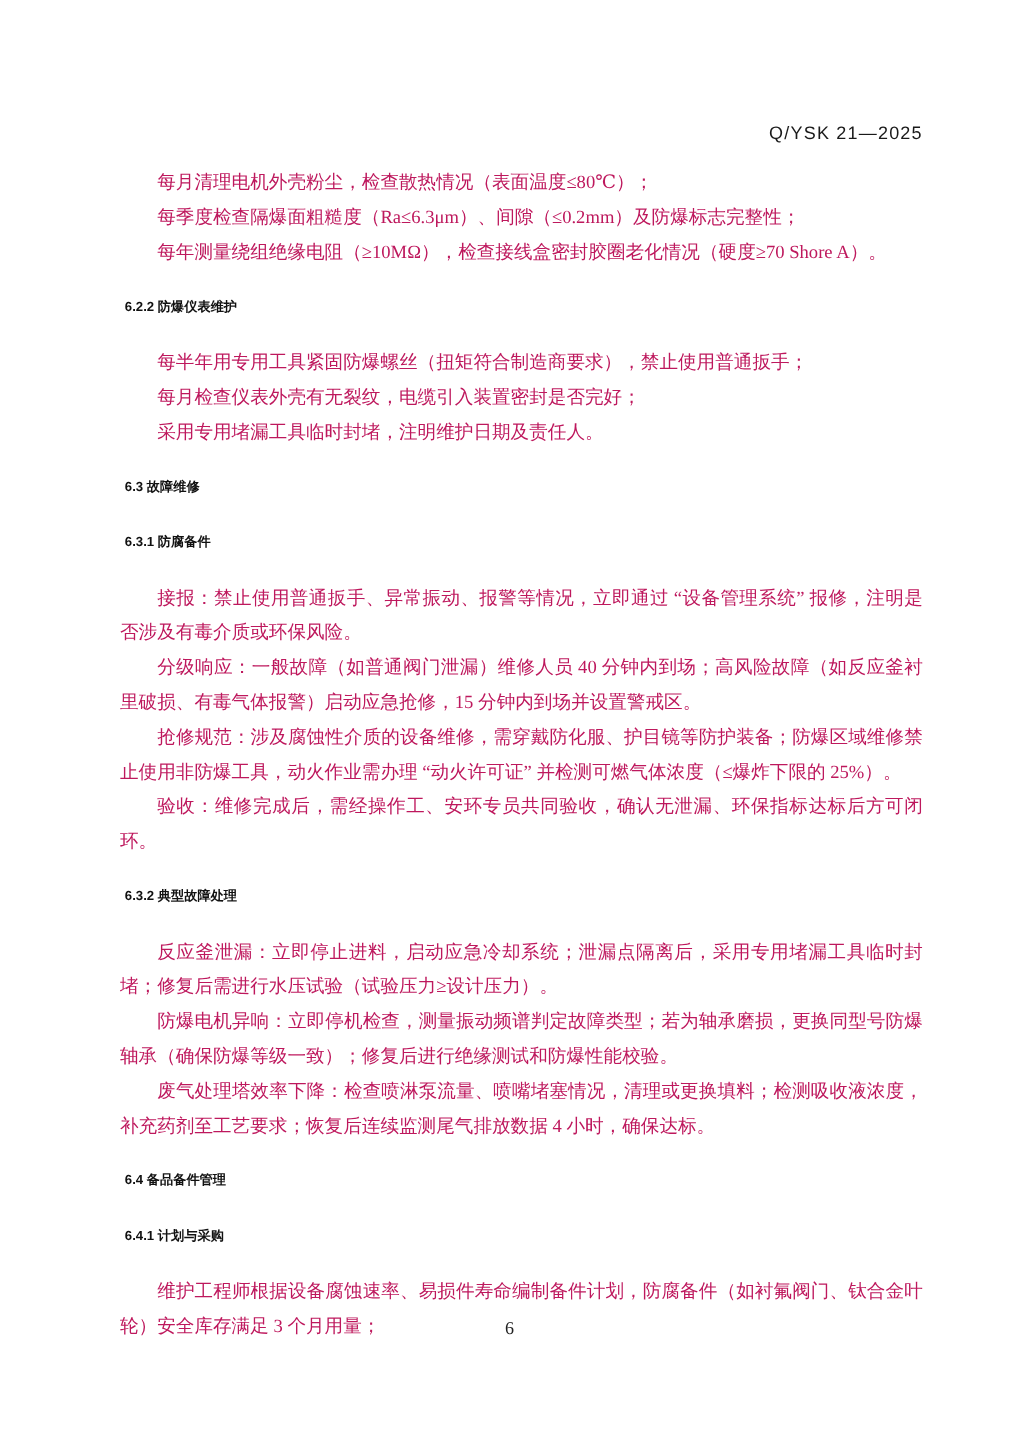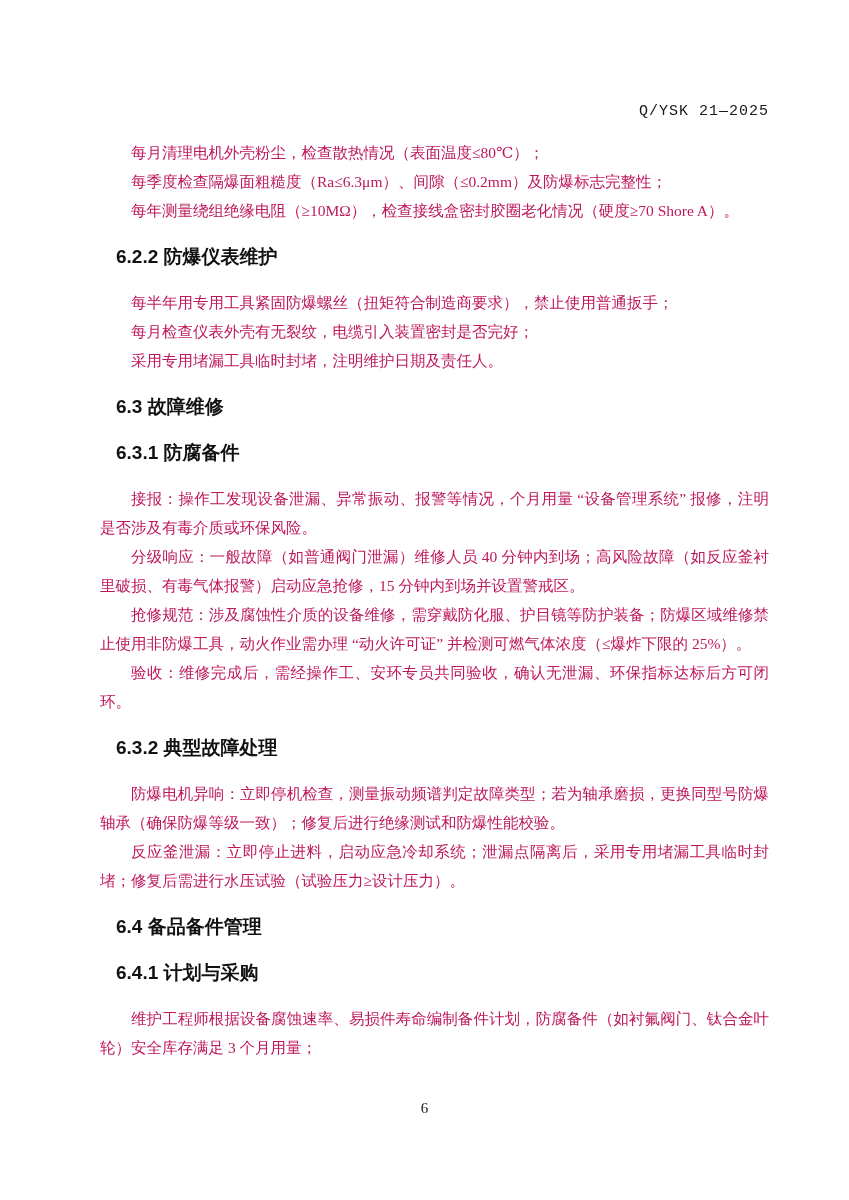--- a/index.html
+++ b/index.html
@@ -17,43 +17,43 @@
     position: relative;
     width: 849px;
     height: 1200px;
     box-sizing: border-box;
     background: #ffffff;
     padding: 100px 80px 0 100px;
     overflow: hidden;
   }
   .doc-header {
     text-align: right;
-    font-family: Liberation Mono, monospace;
+    font-family: Liberation Sans, sans-serif;
     font-size: 15px;
     line-height: 24px;
     letter-spacing: 1px;
     margin-bottom: 14px;
     color: #1a1a1a;
   }
   .doc-body {
     width: 669px;
   }
   .para {
     margin: 0;
     font-size: 15.5px;
     line-height: 29px;
     text-indent: 2em;
     text-align: justify;
     color: #be185d;
   }
   .heading {
-    margin: 17px 16px;
+    margin: 17px 4px;
     font-family: "Liberation Sans", "DejaVu Sans", sans-serif;
     font-weight: bold;
-    font-size: 19px;
+    font-size: 11px;
     line-height: 29px;
     color: #111111;
   }
   .page-footer {
     position: absolute;
     top: 1097px;
     left: 0;
     width: 849px;
     text-align: center;
     font-size: 15px;
@@ -70,26 +70,27 @@
   <div class="doc-body">
       <div class="para">每月清理电机外壳粉尘，检查散热情况（表面温度≤80℃）；</div>
       <div class="para">每季度检查隔爆面粗糙度（Ra≤6.3μm）、间隙（≤0.2mm）及防爆标志完整性；</div>
       <div class="para">每年测量绕组绝缘电阻（≥10MΩ），检查接线盒密封胶圈老化情况（硬度≥70 Shore A）。</div>
       <div class="heading">6.2.2 防爆仪表维护</div>
       <div class="para">每半年用专用工具紧固防爆螺丝（扭矩符合制造商要求），禁止使用普通扳手；</div>
       <div class="para">每月检查仪表外壳有无裂纹，电缆引入装置密封是否完好；</div>
       <div class="para">采用专用堵漏工具临时封堵，注明维护日期及责任人。</div>
       <div class="heading">6.3 故障维修</div>
       <div class="heading">6.3.1 防腐备件</div>
-      <div class="para">接报：操作工发现设备泄漏、异常振动、报警等情况，个月用量 “设备管理系统” 报修，注明是否涉及有毒介质或环保风险。</div>
+      <div class="para">接报：禁止使用普通扳手、异常振动、报警等情况，立即通过 “设备管理系统” 报修，注明是否涉及有毒介质或环保风险。</div>
       <div class="para">分级响应：一般故障（如普通阀门泄漏）维修人员 40 分钟内到场；高风险故障（如反应釜衬里破损、有毒气体报警）启动应急抢修，15 分钟内到场并设置警戒区。</div>
       <div class="para">抢修规范：涉及腐蚀性介质的设备维修，需穿戴防化服、护目镜等防护装备；防爆区域维修禁止使用非防爆工具，动火作业需办理 “动火许可证” 并检测可燃气体浓度（≤爆炸下限的 25%）。</div>
       <div class="para">验收：维修完成后，需经操作工、安环专员共同验收，确认无泄漏、环保指标达标后方可闭环。</div>
       <div class="heading">6.3.2 典型故障处理</div>
+      <div class="para">反应釜泄漏：立即停止进料，启动应急冷却系统；泄漏点隔离后，采用专用堵漏工具临时封堵；修复后需进行水压试验（试验压力≥设计压力）。</div>
       <div class="para">防爆电机异响：立即停机检查，测量振动频谱判定故障类型；若为轴承磨损，更换同型号防爆轴承（确保防爆等级一致）；修复后进行绝缘测试和防爆性能校验。</div>
-      <div class="para">反应釜泄漏：立即停止进料，启动应急冷却系统；泄漏点隔离后，采用专用堵漏工具临时封堵；修复后需进行水压试验（试验压力≥设计压力）。</div>
+      <div class="para">废气处理塔效率下降：检查喷淋泵流量、喷嘴堵塞情况，清理或更换填料；检测吸收液浓度，补充药剂至工艺要求；恢复后连续监测尾气排放数据 4 小时，确保达标。</div>
       <div class="heading">6.4 备品备件管理</div>
       <div class="heading">6.4.1 计划与采购</div>
       <div class="para">维护工程师根据设备腐蚀速率、易损件寿命编制备件计划，防腐备件（如衬氟阀门、钛合金叶轮）安全库存满足 3 个月用量；</div>
     </div>
 
   <div class="page-footer">6</div>
 </div>
 
 </body></html>

